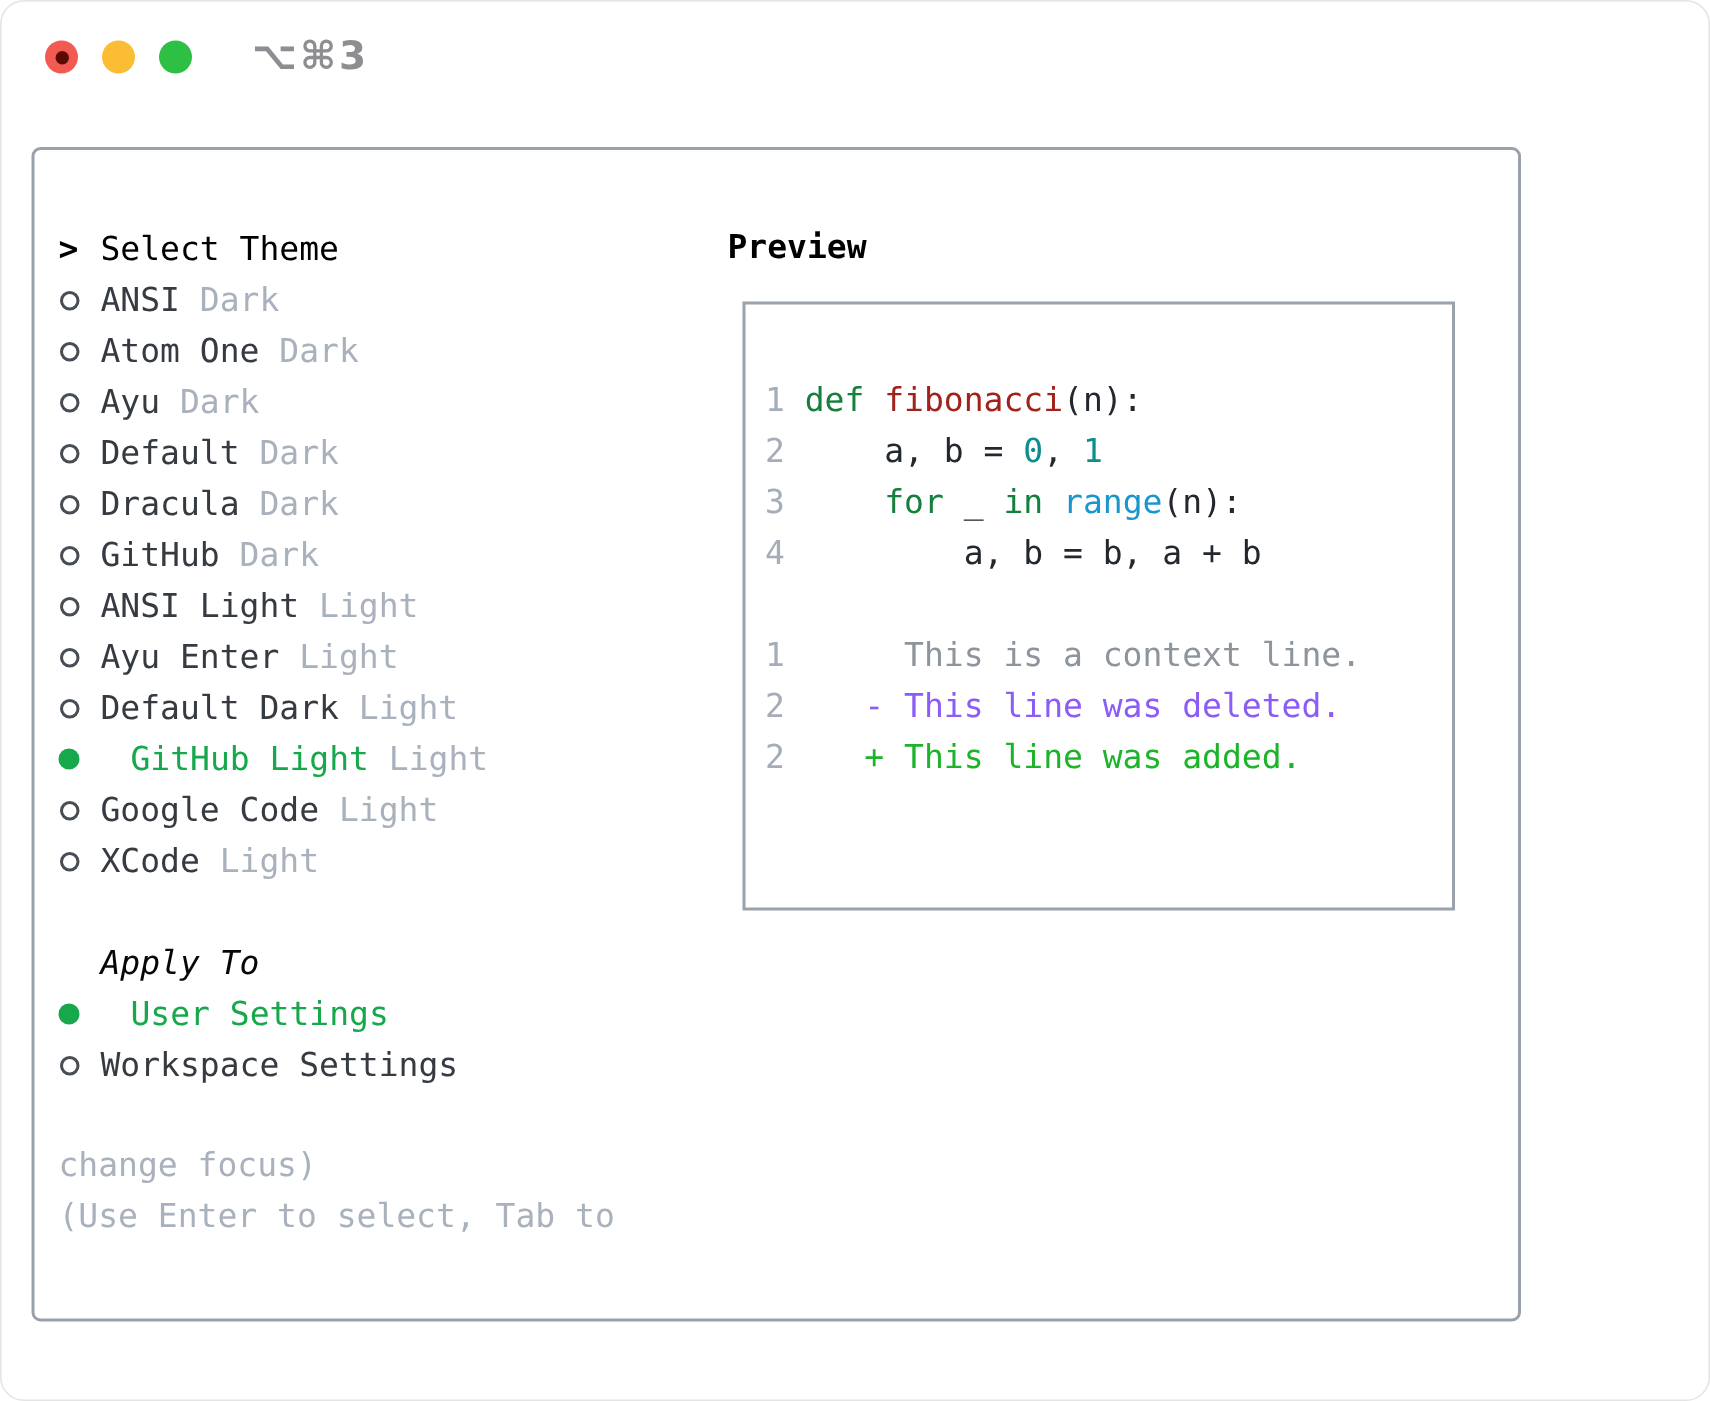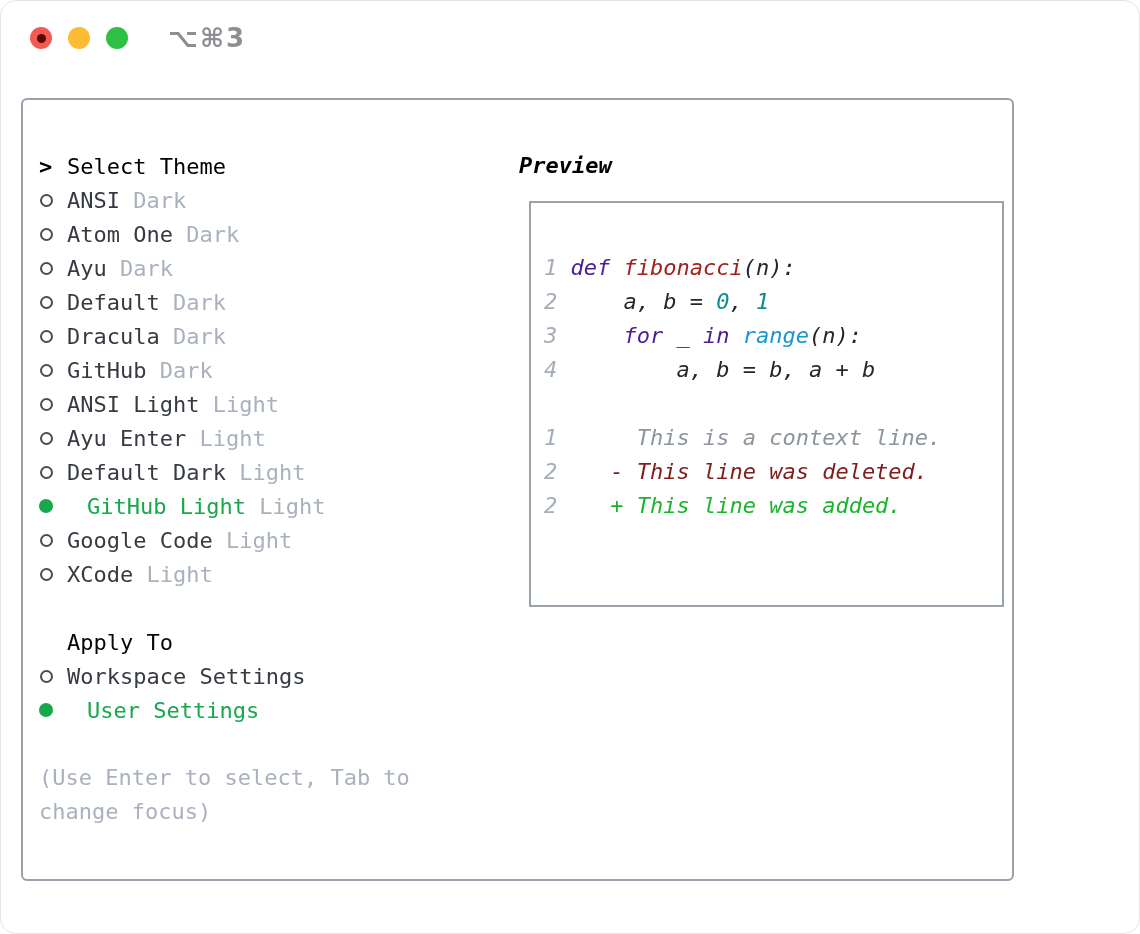--- a/index.html
+++ b/index.html
@@ -30,46 +30,46 @@
   
   .left-col { position:absolute; left:16px; top:49px; }
   .row { display:flex; align-items:center; height:34px; font-size:22px;
          color:#363b42; white-space:pre; }
   .marker { width:28px; height:34px; display:flex; align-items:center; flex:none; }
   .prompt { font-weight:700; color:#000; font-size:22px; }
   .ring { width:13px; height:13px; border:2px solid #474d55; border-radius:50%;
           margin-left:1px; }
   .seldot { width:14px; height:14px; border-radius:50%; background:#17a84b; }
   .hdr { font-weight:400; color:#000; }
-  .subhdr { color:#060708; }
+  .subhdr { color:#060708;font-style:italic; }
   .tag { color:#a9b1bd; margin-left:1ch; }
   .row.selected .opt-name { color:#17a84b;margin-left:20px; }
   .apply-block { margin-top:34px; }
   .help-block { margin-top:34px; }
   .help-line { height:34px; line-height:34px; font-size:22px; color:#a9b1bd;
                white-space:pre; }
 
   
-  .right-col { position:absolute; left:496px; top:49px;font-style:italic; }
+  .right-col { position:absolute; left:462px; top:49px; }
   .preview-title { height:34px; line-height:34px; font-size:22px; font-weight:700;
                    color:#000; }
   .preview-box { margin-left:10px; margin-top:18px; width:475px; height:406px;
                  border:2px solid #9aa2ac; background:#fff;
                  padding:48px 0 0 13px; overflow:hidden; }
   .code-row { height:34px; line-height:34px; font-size:22px; white-space:pre;
               color:#23282e; }
   .ln { display:inline-block; width:2ch; color:#a4adb8; }
   .spacer { height:34px; }
-  .kw { color:#4c1d95; }
+  .kw { color:#15803d; }
   .fn { color:#a2211b;text-align:right; }
   .nm { color:#0d8d8d; }
   .bi { color:#1996cd;text-align:center; }
   .pl { color:#23282e; }
   .ctx { color:#8d949c; }
-  .del { color:#7f1d1d; }
+  .del { color:#8b5cf6; }
   .add { color:#1db42c; }
 </style>
 </head>
 <body>
 
 <div class="window">
 
   <div class="titlebar">
     <div class="light light-red">
       <span class="red-dot"></span>
@@ -103,28 +103,28 @@
           <div class="row"><span class="marker"><span class="ring"></span></span><span class="opt-name">Google Code</span><span class="tag">Light</span></div>
           <div class="row"><span class="marker"><span class="ring"></span></span><span class="opt-name">XCode</span><span class="tag">Light</span></div>
         </div>
 
       <div class="apply-block">
         <div class="row">
           <span class="marker"></span>
           <span class="subhdr">Apply To</span>
         </div>
         <div id="apply-list">
+            <div class="row selected"><span class="marker"><span class="seldot"></span></span><span class="opt-name">User Settings</span></div>
             <div class="row"><span class="marker"><span class="ring"></span></span><span class="opt-name">Workspace Settings</span></div>
-            <div class="row selected"><span class="marker"><span class="seldot"></span></span><span class="opt-name">User Settings</span></div>
           </div>
       </div>
 
       <div class="help-block">
+        <div class="help-line">change focus)</div>
         <div class="help-line">(Use Enter to select, Tab to</div>
-        <div class="help-line">change focus)</div>
       </div>
     </div>
 
     <div class="right-col">
       <div class="preview-title">Preview</div>
       <div class="preview-box" id="preview-box">
           <div class="code-row"><span class="ln">1</span><span class="kw">def </span><span class="fn">fibonacci</span><span class="pl">(n):</span></div>
           <div class="code-row"><span class="ln">2</span><span class="pl">    a, b = </span><span class="nm">0</span><span class="pl">, </span><span class="nm">1</span></div>
           <div class="code-row"><span class="ln">3</span><span class="pl">    </span><span class="kw">for</span><span class="pl"> _ </span><span class="kw">in</span><span class="pl"> </span><span class="bi">range</span><span class="pl">(n):</span></div>
           <div class="code-row"><span class="ln">4</span><span class="pl">        a, b = b, a + b</span></div>

